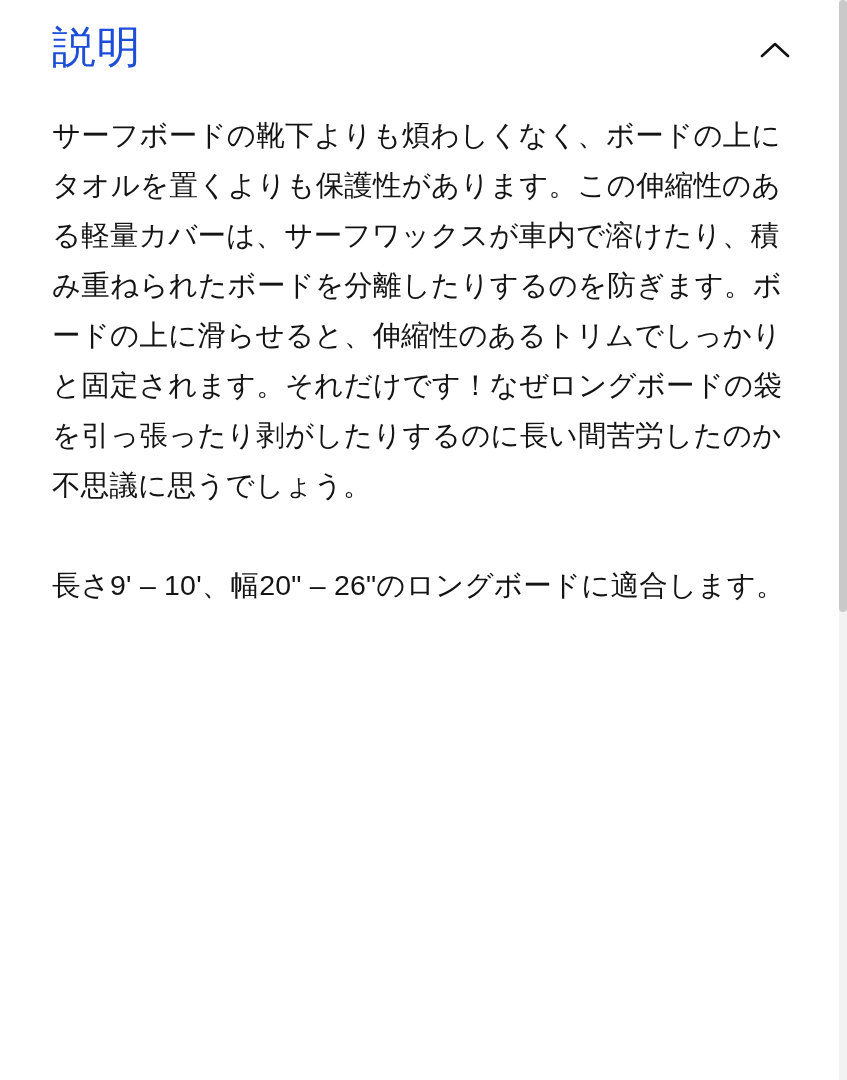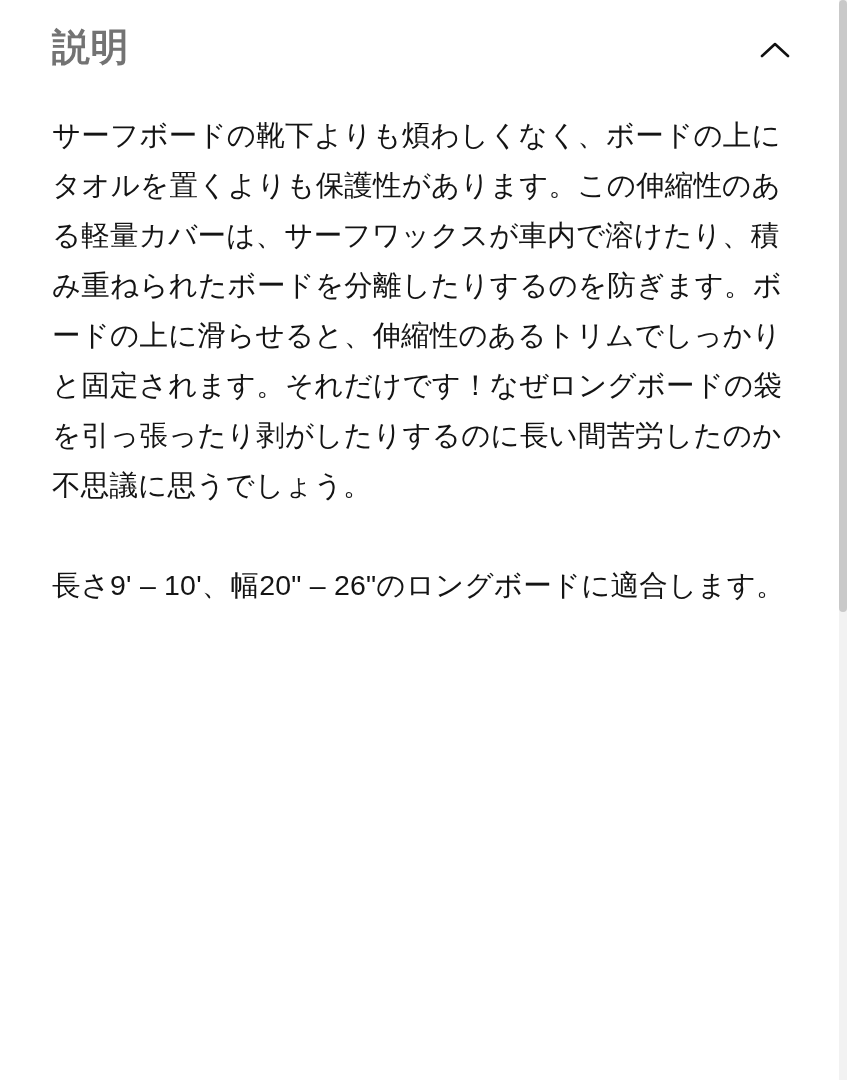--- a/index.html
+++ b/index.html
@@ -28,25 +28,25 @@
   
   .section-header {
     display: flex;
     align-items: flex-start;
     justify-content: space-between;
     padding-top: 26px;
     height: 58px;
   }
 
   .section-title {
-    font-size: 38px;
+    font-size: 44px;
     line-height: 42px;
-    font-weight: bold;
+    font-weight: normal;
     letter-spacing: 0.5px;
-    color: #737373;
+    color: #1d4ed8;
     margin: 0;
   }
 
   .chevron-btn {
     width: 40px;
     height: 40px;
     display: flex;
     align-items: center;
     justify-content: center;
     margin-top: 4px;

